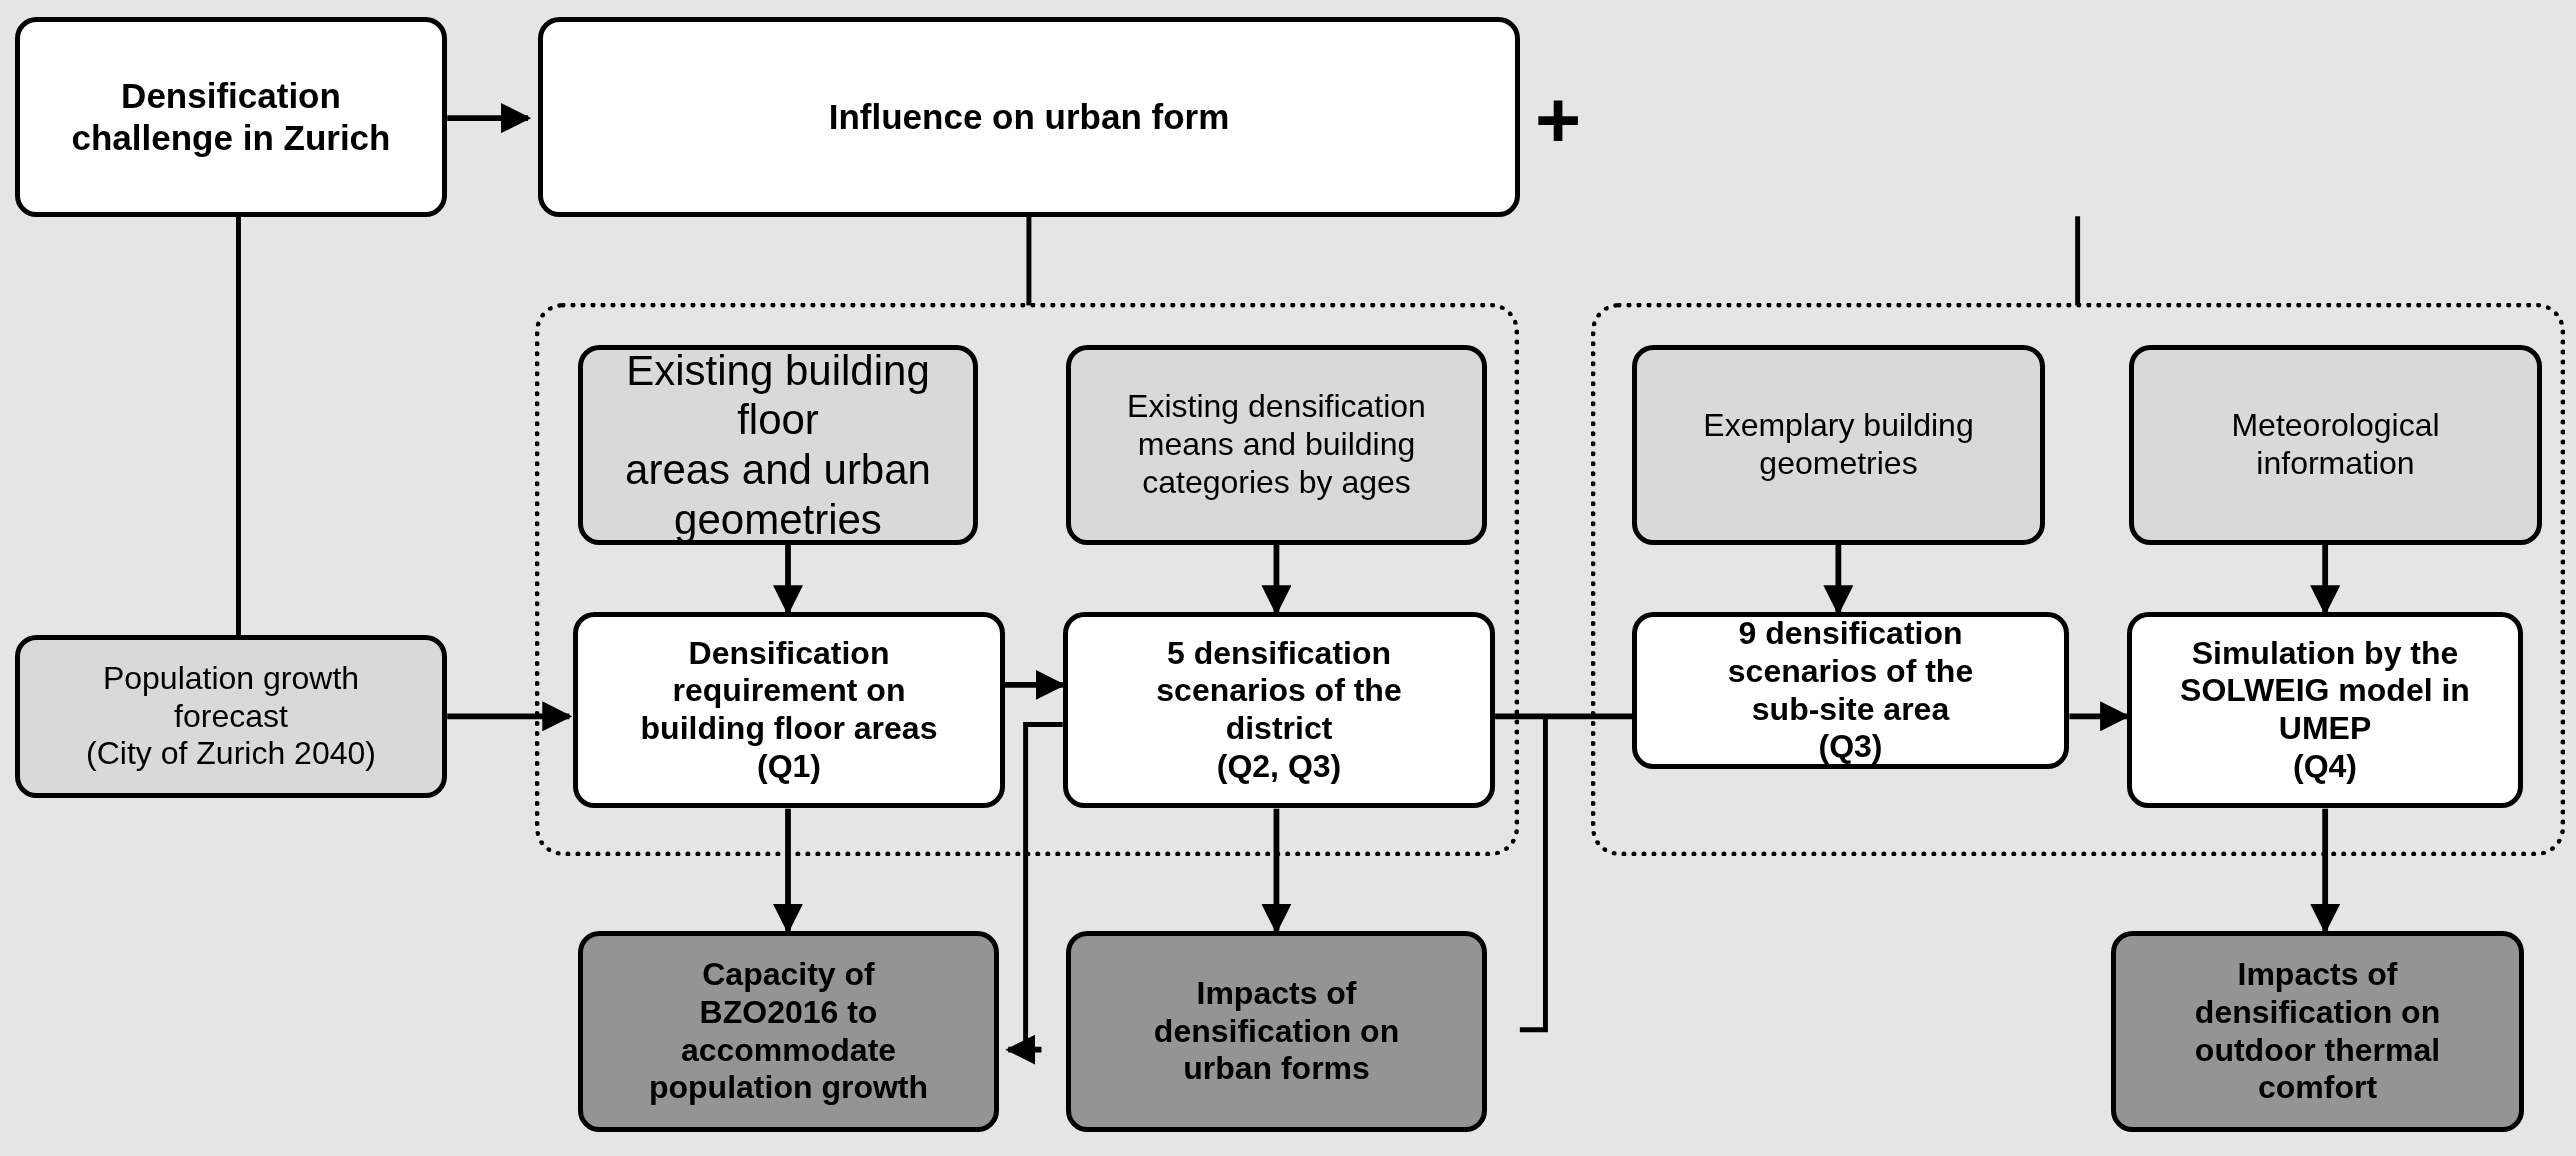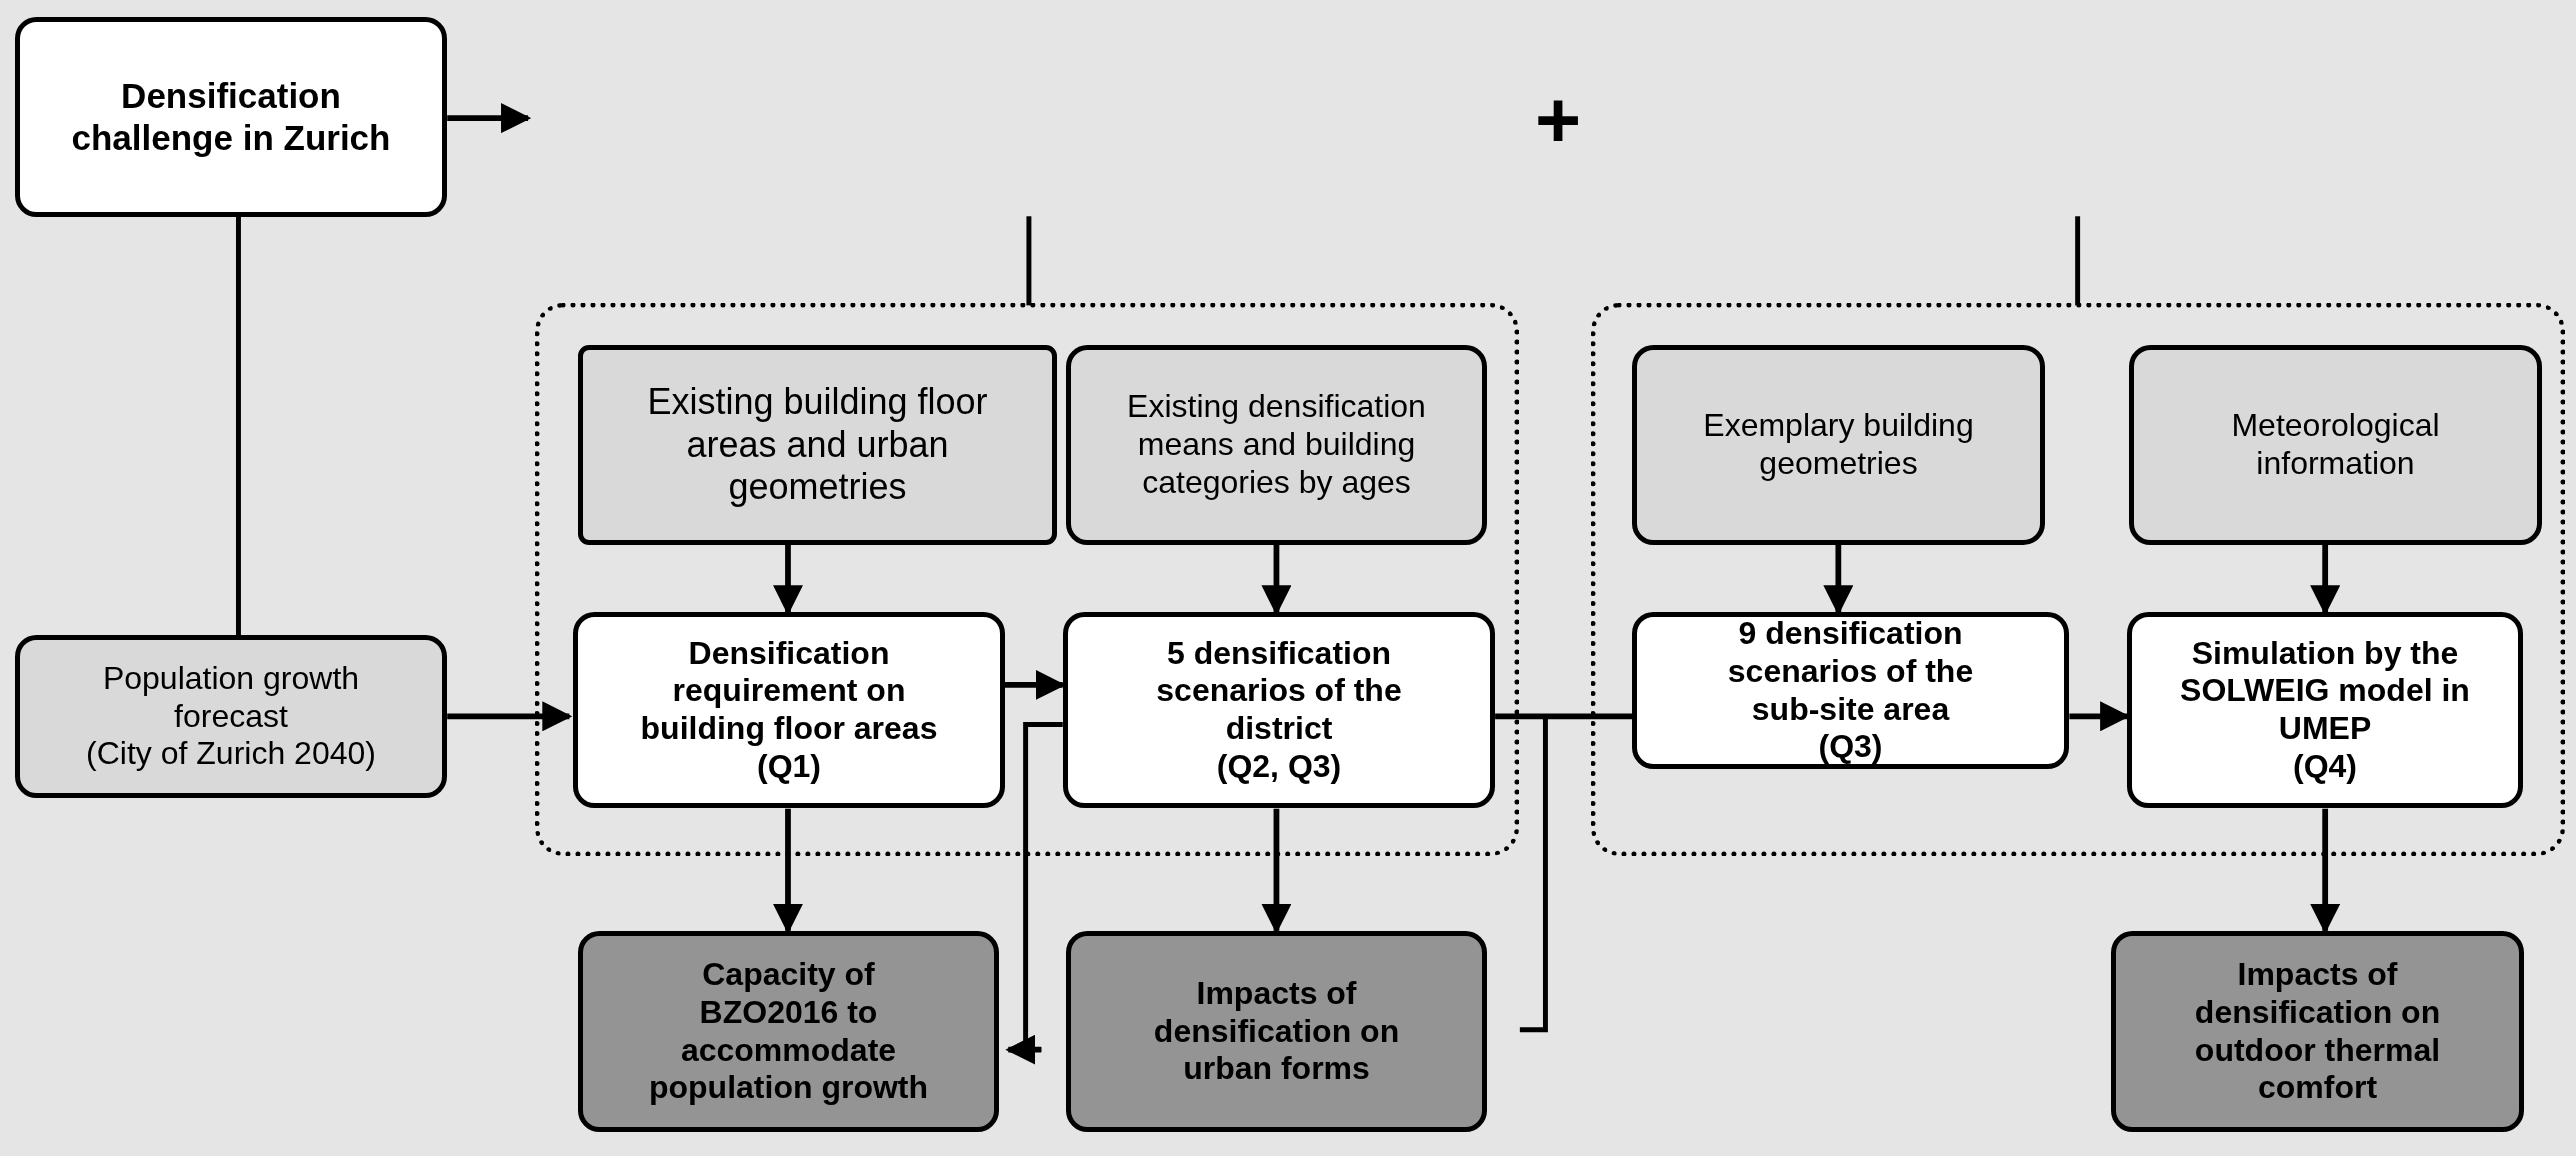--- a/index.html
+++ b/index.html
@@ -110,31 +110,34 @@
 
       <line x1="2508" y1="868" x2="2578" y2="868" marker-end="url(#ah)"></line>
     </g>
   </svg>
 
   <div class="node node-white bold" style="left:15px; top:16.5px; width:432px; height:200px; font-size:35px;">
     <span class="lbl" style="white-space:pre-line;">Densification
 challenge in Zurich</span>
   </div>
 
+  <div class="node node-white bold" style="left:538px; top:16.5px; width:982px; height:200px; font-size:35px;">
+    <span class="lbl" style="white-space:pre-line;">Influence on urban form</span>
+  </div>
 
   <div class="plus-sign" style="left:1525px; top:84px; width:66px; height:71px; font-size:79px;">+</div>
 
 
   <div class="node node-lightgray regular" style="left:15px; top:635px; width:432px; height:163px; font-size:32px;">
     <span class="lbl" style="white-space:pre-line;">Population growth
 forecast
 (City of Zurich 2040)</span>
   </div>
 
-  <div class="node node-lightgray regular" style="left:578px; top:345px; width:479px; height:200px; font-size:36px;border-radius:11px;">
+  <div class="node node-lightgray regular" style="left:578px; top:345px; width:400px; height:200px; font-size:42px;">
     <span class="lbl" style="white-space:pre-line;">Existing building floor
 areas and urban
 geometries</span>
   </div>
 
   <div class="node node-lightgray regular" style="left:1066px; top:345px; width:421px; height:200px; font-size:32px;">
     <span class="lbl" style="white-space:pre-line;">Existing densification
 means and building
 categories by ages</span>
   </div>

